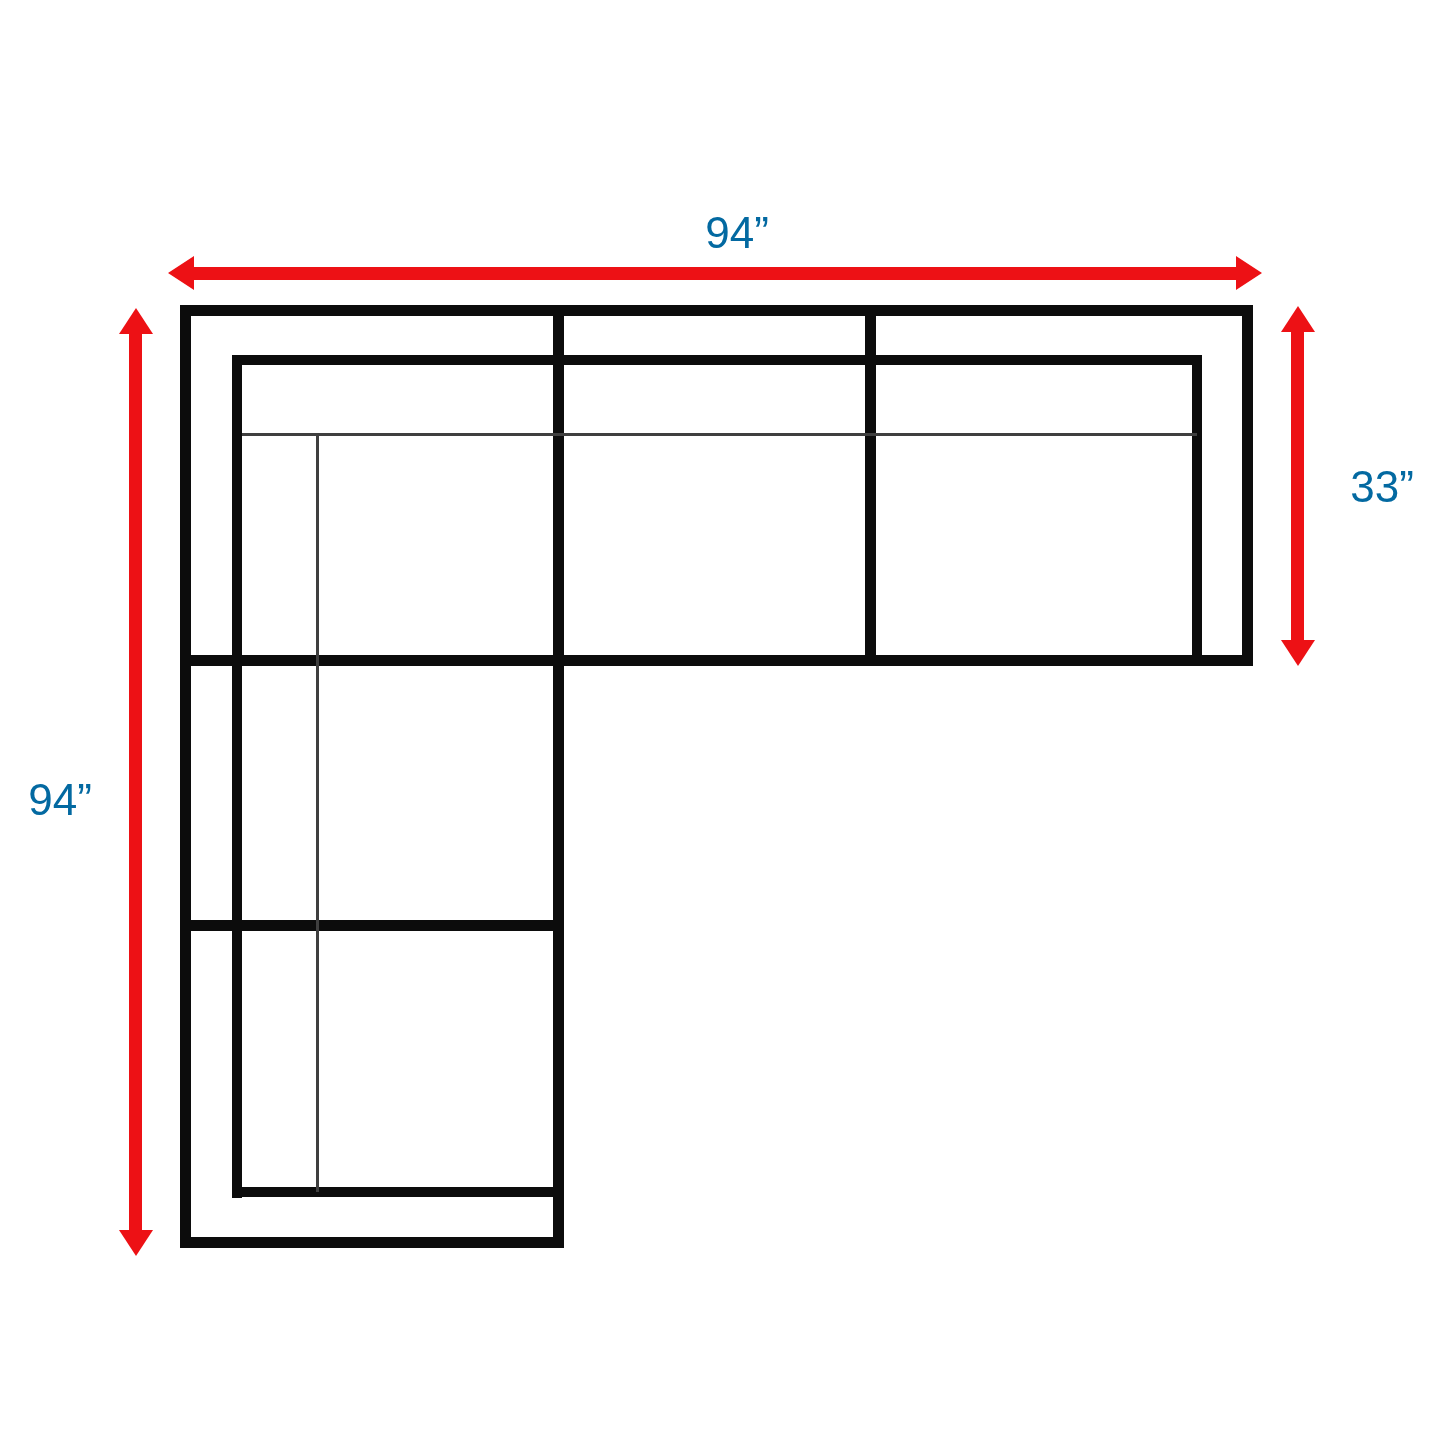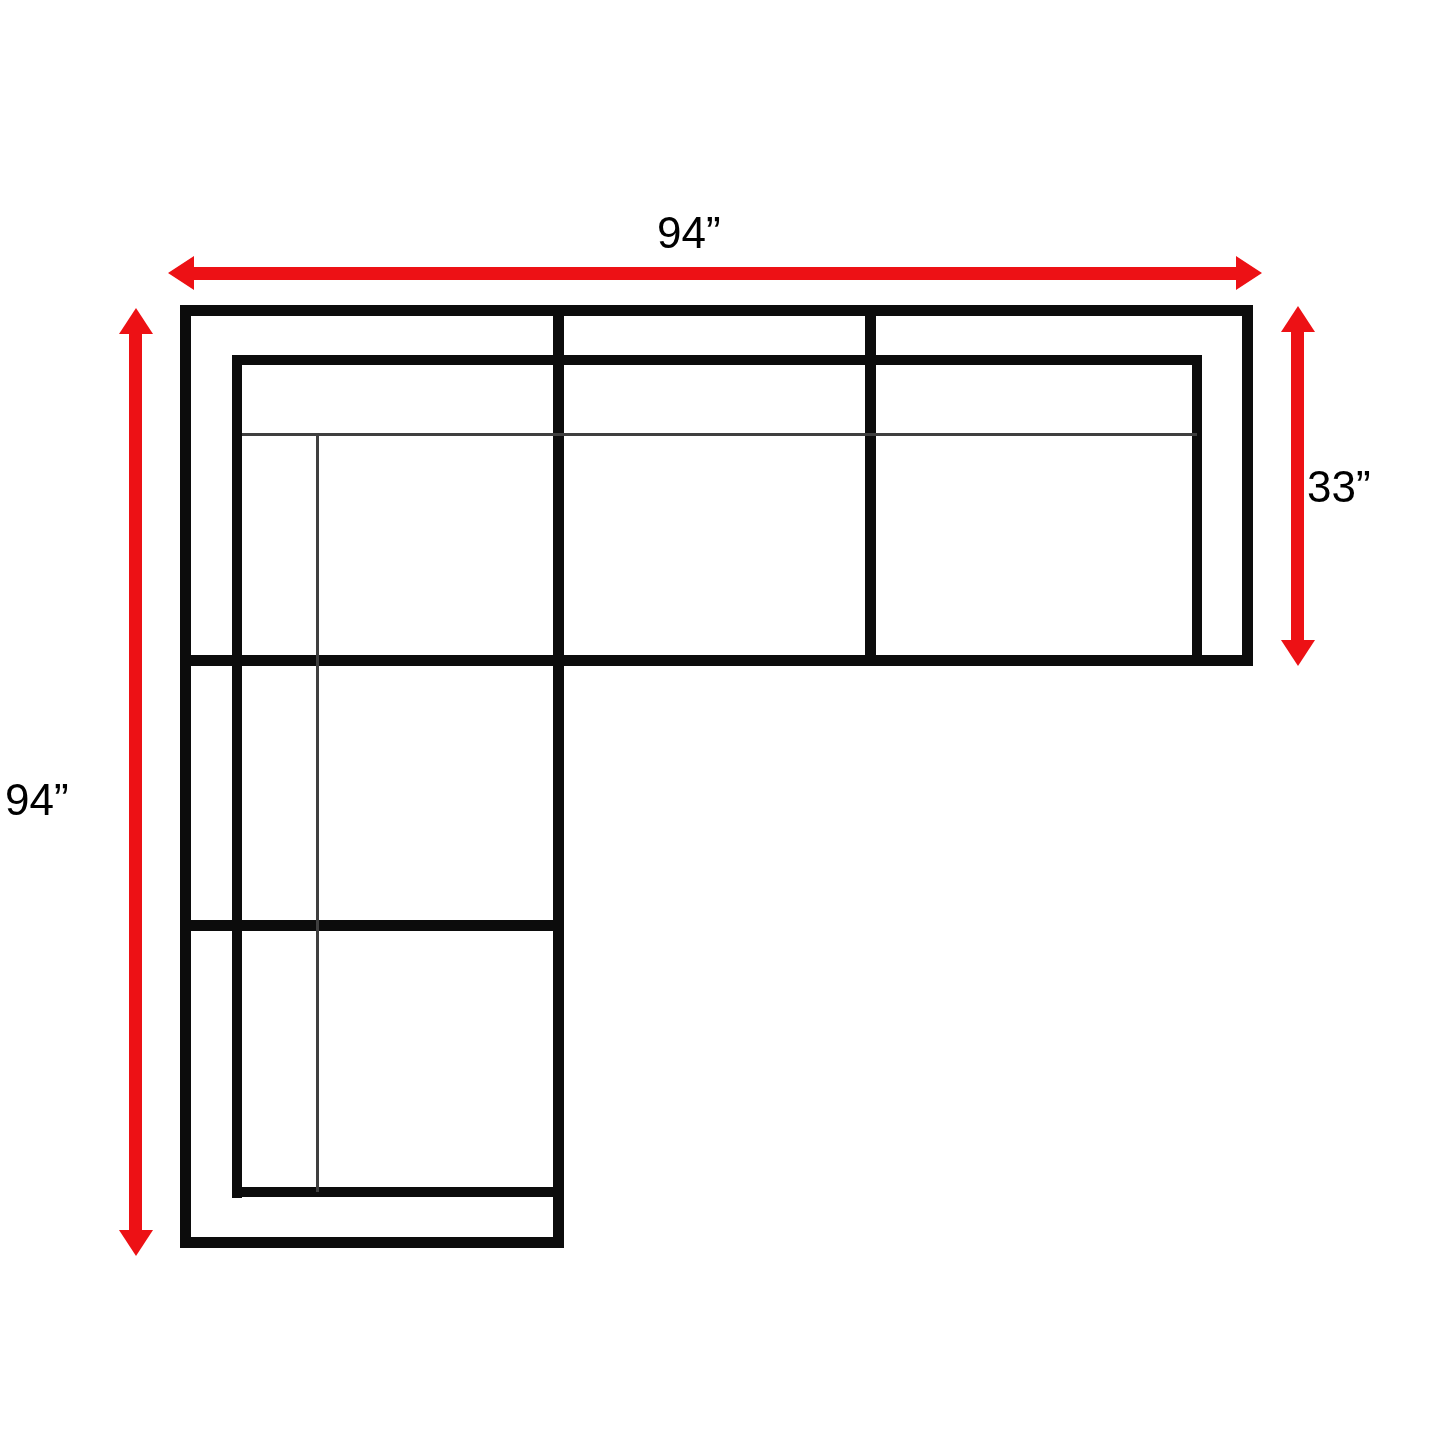--- a/index.html
+++ b/index.html
@@ -33,24 +33,24 @@
     height: 0;
     border-style: solid;
     border-color: transparent;
   }
   .ah.left  { border-width: 17px 26px 17px 0; border-right-color: #ed1115; }
   .ah.right { border-width: 17px 0 17px 26px; border-left-color:  #ed1115; }
   .ah.up    { border-width: 0 17px 26px 17px; border-bottom-color:#ed1115; }
   .ah.down  { border-width: 26px 17px 0 17px; border-top-color:   #ed1115; }
   .dim-label {
     position: absolute;
-    color: #000000;
+    color: #0369a1;
     font-size: 44px;
     line-height: 44px;
-    text-align: left;
+    text-align: center;
     white-space: nowrap;
   }
 </style>
 </head>
 <body>
 
 <div id="canvas">
 
   <div>
     <div class="dim-label" style="left:657px; top:211px; width:160px;">94”</div>

